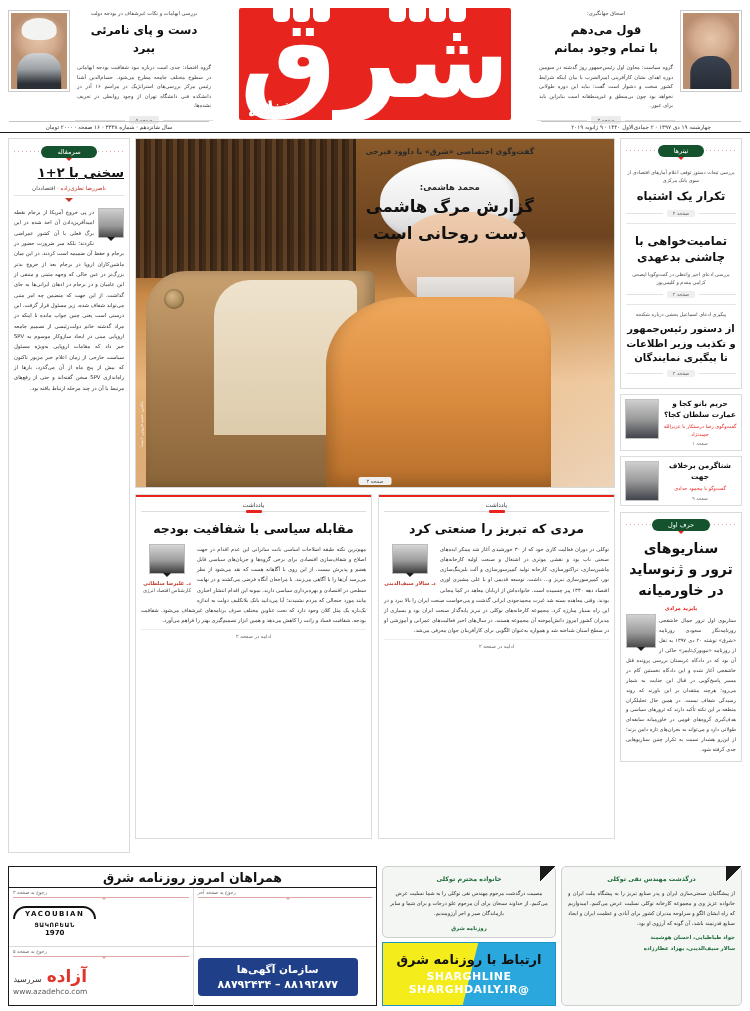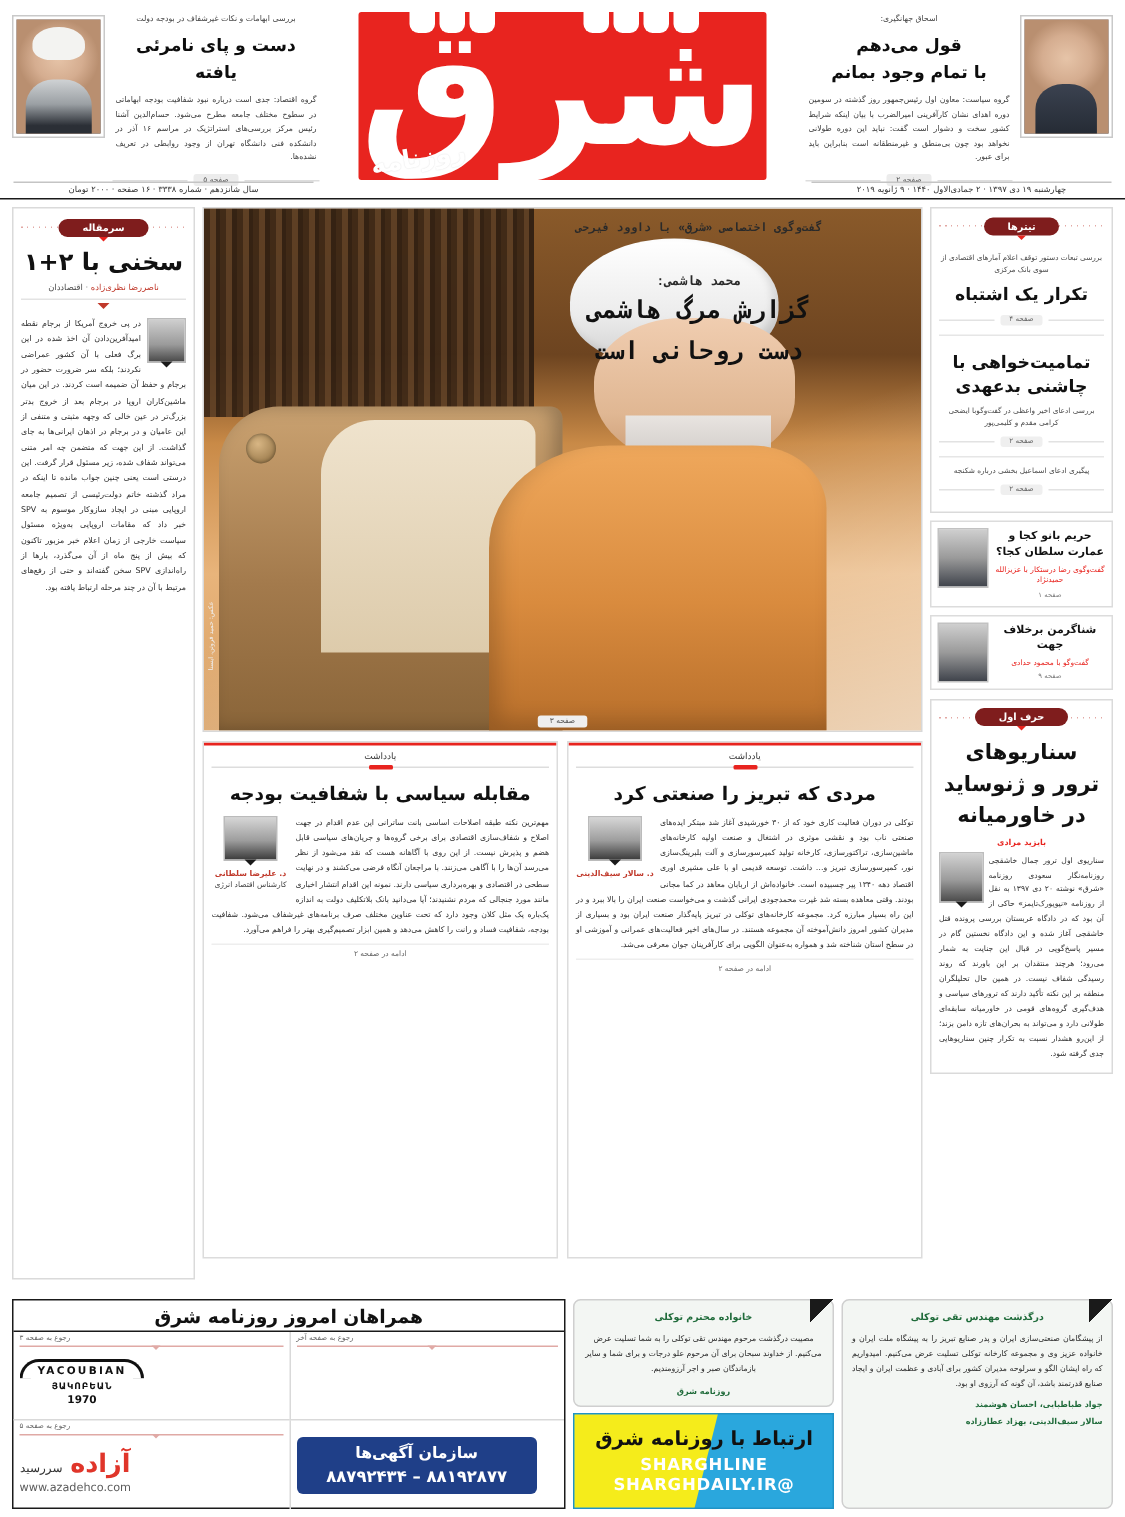--- a/index.html
+++ b/index.html
@@ -162,34 +162,34 @@
   .sec-head {
     position: relative; height: 15px; margin-bottom: 5px;
     display: flex; align-items: center; justify-content: center;
   }
   .sec-head .rule {
     position: absolute; left: 0; right: 0; top: 7px; height: 1px;
     background: repeating-linear-gradient(90deg,#e2a7a3 0 1px, transparent 1px 4px);
   }
   .sec-pill {
     position: relative; z-index: 2;
-    background: #7f1d1d; color: #fff;
-    font-size: 6.5px; font-weight: bold;
+    background: #14532d; color: #fff;
+    font-size: 6.5px; font-weight: normal;
     padding: 2px 16px; border-radius: 7px;
   }
   .sec-pill::after {
     content: ""; position: absolute; left: 50%; bottom: -3px;
     width: 0; height: 0; transform: translateX(-50%);
     border-left: 3px solid transparent; border-right: 3px solid transparent;
     border-top: 3px solid #e8241f;
   }
 
   
   .edit-box { border: 1px solid #dadada; padding: 5px 5px 6px 5px; height: 715px; overflow: hidden; }
-  .edit-title { font-size: 16px; font-weight: bold; text-align: center; margin: 6px 0 5px; }
+  .edit-title { font-size: 13px; font-weight: bold; margin: 6px 0 5px; text-decoration: underline; }
   .edit-author {
     font-size: 5.6px; text-align: center; color: #c0392b;
     border-bottom: 1px solid #e3e3e3; padding-bottom: 4px; margin-bottom: 2px;
   }
   .edit-author .dot { color: #888; }
   .edit-author .job { color: #4a4a4a; }
   .edit-arrow {
     width: 0; height: 0; margin: 0 auto 5px;
     border-left: 4px solid transparent; border-right: 4px solid transparent;
     border-top: 4px solid #c0392b;
@@ -270,23 +270,23 @@
     opacity: .9;
   }
   .hero-person .robe {
     position: absolute; right: 2%; top: 44%;
     width: 84%; height: 58%;
     background: linear-gradient(180deg,#efa85c 0%, #d98b3e 55%, #b86f2b 100%);
     border-radius: 36% 22% 0 0;
     box-shadow: inset 6px -6px 14px rgba(0,0,0,.18);
   }
   .hero-text {
-    position: absolute; right: 0; top: 8px;
+    position: absolute; right: 16px; top: 8px;
     width: 62%; padding: 0 10px;
-    text-align: center; z-index: 5; font-family: Liberation Mono, monospace;
+    text-align: center; z-index: 5;
   }
   .hero-kicker {
     font-size: 7.6px; font-weight: bold; color: #2a2a2a;
     margin-bottom: 6px;
   }
   .hero-h1 {
     font-size: 25px; font-weight: bold; color: #0b0b0b;
     line-height: 1.25; letter-spacing: -.3px;
   }
   .hero-sub-lead {
@@ -509,21 +509,21 @@
   <div class="masthead">
 
     <div class="mast-side right">
       <div class="mast-photo">
           <div class="ph rouhani"></div>
         </div>
       <div class="mast-txt">
         <div class="mast-kicker">بررسی ابهامات و نکات غیرشفاف در بودجه دولت</div>
         <div class="mast-title">
           <div>دست و پای نامرئی</div>
-          <div>یافته</div>
+          <div>ببرد</div>
         </div>
         <div class="mast-body">گروه اقتصاد: جدی است درباره نبود شفافیت بودجه ابهاماتی در سطوح مختلف جامعه مطرح می‌شود. حسام‌الدین آشنا رئیس مرکز بررسی‌های استراتژیک در مراسم ۱۶ آذر در دانشکده فنی دانشگاه تهران از وجود روابطی در تعریف نشده‌ها.</div>
         <div class="mast-cont">
           <span class="dash"></span>
           <span class="pill">صفحه ۵</span>
           <span class="dash"></span>
         </div>
       </div>
     </div>
 
@@ -591,20 +591,21 @@
           <div class="tit-kicker" style="margin-top:5px">بررسی ادعای اخیر واعظی در گفت‌وگوبا ایضحی کرامی مقدم و کلیمی‌پور</div>
           <div class="tit-page">
             <span class="dash"></span>
               <span class="pill">صفحه ۲</span>
               <span class="dash"></span>
           </div>
         </div>
 
         <div class="tit-item">
           <div class="tit-kicker">پیگیری ادعای اسماعیل بخشی درباره شکنجه</div>
+          <div class="tit-title" style="font-size:10px">از دستور رئیس‌جمهور و تکذیب وزیر اطلاعات تا پیگیری نمایندگان</div>
           <div class="tit-page">
             <span class="dash"></span>
               <span class="pill">صفحه ۲</span>
               <span class="dash"></span>
           </div>
         </div>
       </div>
 
       <div class="iv-card">
         <div class="ph"></div>

